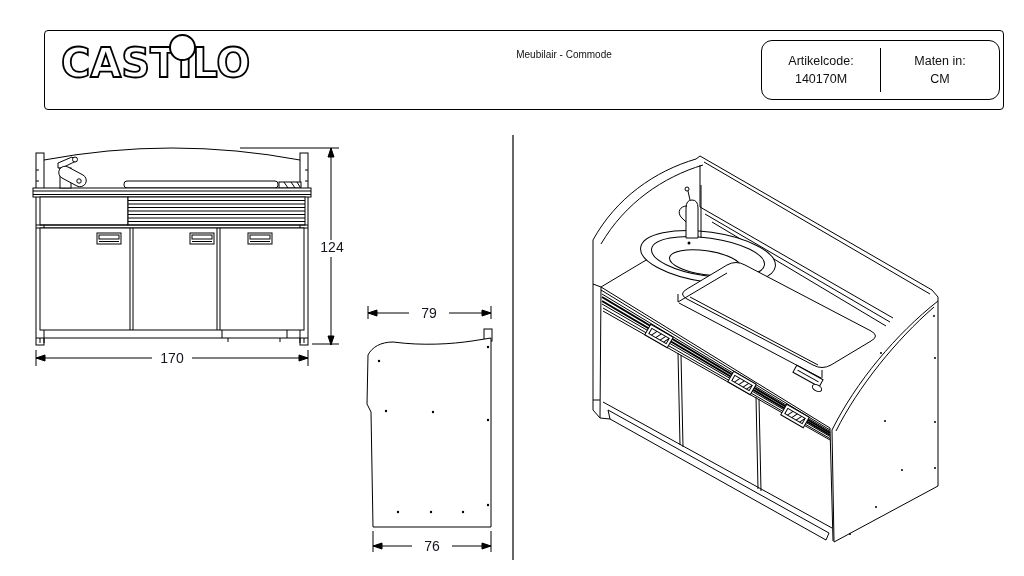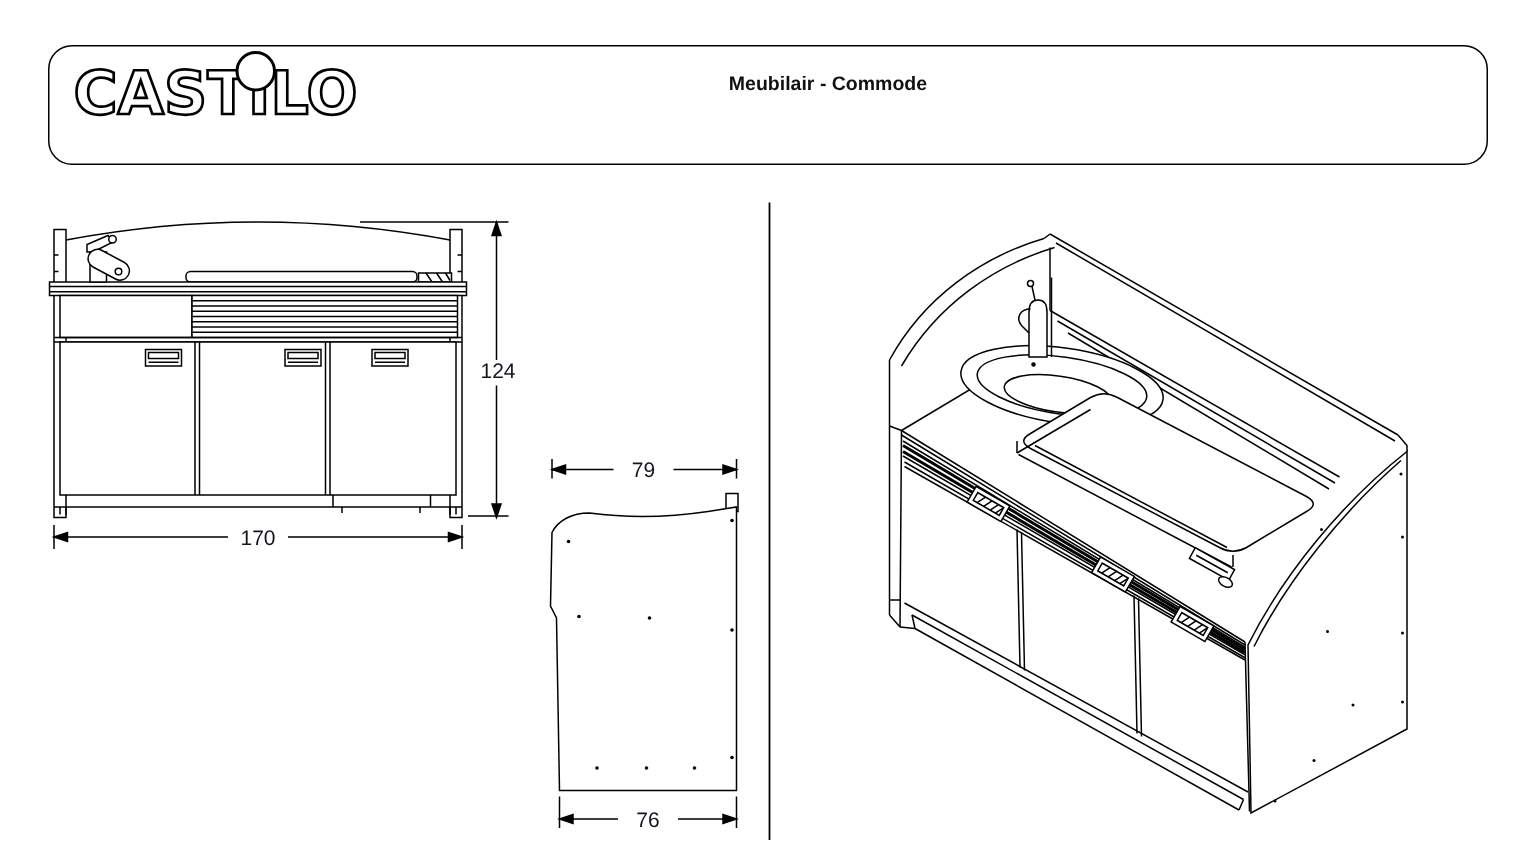--- a/index.html
+++ b/index.html
@@ -1,27 +1,27 @@
 <!DOCTYPE html>
 <html><head>
 <meta charset="utf-8">
 <style>
   html,body{margin:0;padding:0;background:#fff;}
   .page{position:relative;width:1024px;height:576px;background:#fff;overflow:hidden;
         font-family:"Liberation Sans",sans-serif;}
   
-  .header{position:absolute;left:32px;top:30px;width:958px;height:78px;
-          border:1.6px solid #000;border-radius:16px;background:#fff;}
+  .header{position:absolute;left:44px;top:30px;width:958px;height:78px;
+          border:1.6px solid #000;border-radius:4px;background:#fff;}
   .logo{position:absolute;left:16px;top:12px;font-family:"DejaVu Sans",sans-serif;
         font-weight:bold;font-size:40px;line-height:1;color:#fff;
         -webkit-text-stroke:1.8px #000;letter-spacing:0px;white-space:nowrap;}
   .logo-dot{position:absolute;left:108px;top:-9px;width:23px;height:23px;
             border:2px solid #000;border-radius:50%;background:#fff;}
   .title{position:absolute;left:309px;top:17px;width:420px;text-align:center;
-         font-size:13px;font-weight:bold;color:#111;line-height:1.3;}
+         font-size:10px;font-weight:normal;color:#111;line-height:1.3;}
   .specbox{position:absolute;left:716px;top:9px;width:237px;height:58px;
            border:1.4px solid #000;border-radius:11px;background:#fff;
            display:flex;align-items:stretch;}
   .speccol{flex:1;display:flex;flex-direction:column;justify-content:center;
            text-align:center;font-size:12.5px;color:#111;line-height:1.45;}
   .speccol.right{border-left:1.4px solid #000;margin:7px 0;}
   
   .canvas{position:absolute;left:0;top:0;width:1024px;height:576px;}
   svg text{font-family:"Liberation Sans",sans-serif;font-size:14px;fill:#15151f;}
 </style>
@@ -30,20 +30,30 @@
 
 <div class="page">
 
   <div class="header">
     <div class="logo">
       <span>CASTILO</span>
       <span class="logo-dot"></span>
     </div>
     <div class="title">
       <div>Meubilair - Commode</div>
+    </div>
+    <div class="specbox">
+      <div class="speccol">
+        <div>Artikelcode:</div>
+        <div>140170M</div>
+      </div>
+      <div class="speccol right">
+        <div>Maten in:</div>
+        <div>CM</div>
+      </div>
     </div>
   </div>
 
   <svg class="canvas" viewBox="0 0 1024 576" xmlns="http://www.w3.org/2000/svg">
 
     <g stroke="#000" fill="none" stroke-width="1">
       <line x1="240" y1="148" x2="339" y2="148"></line>
       <path d="M44 160 Q172 136 300 160"></path>
       <rect x="36" y="153" width="8" height="192" fill="#fff"></rect>
       <rect x="300" y="153" width="8" height="192" fill="#fff"></rect>

